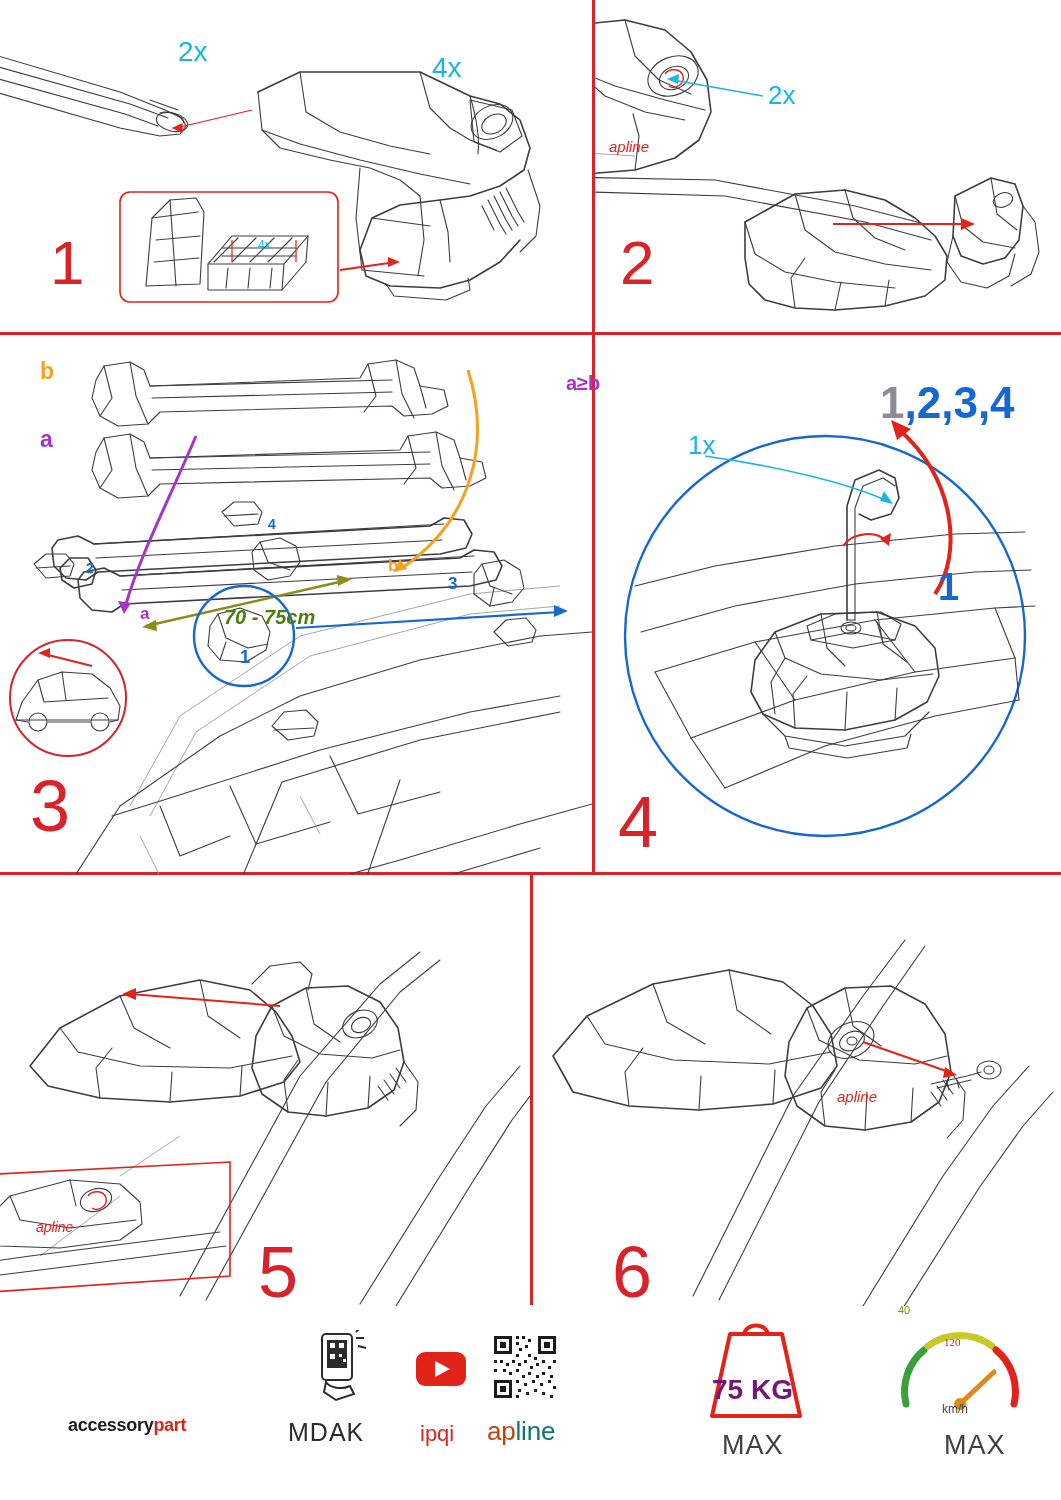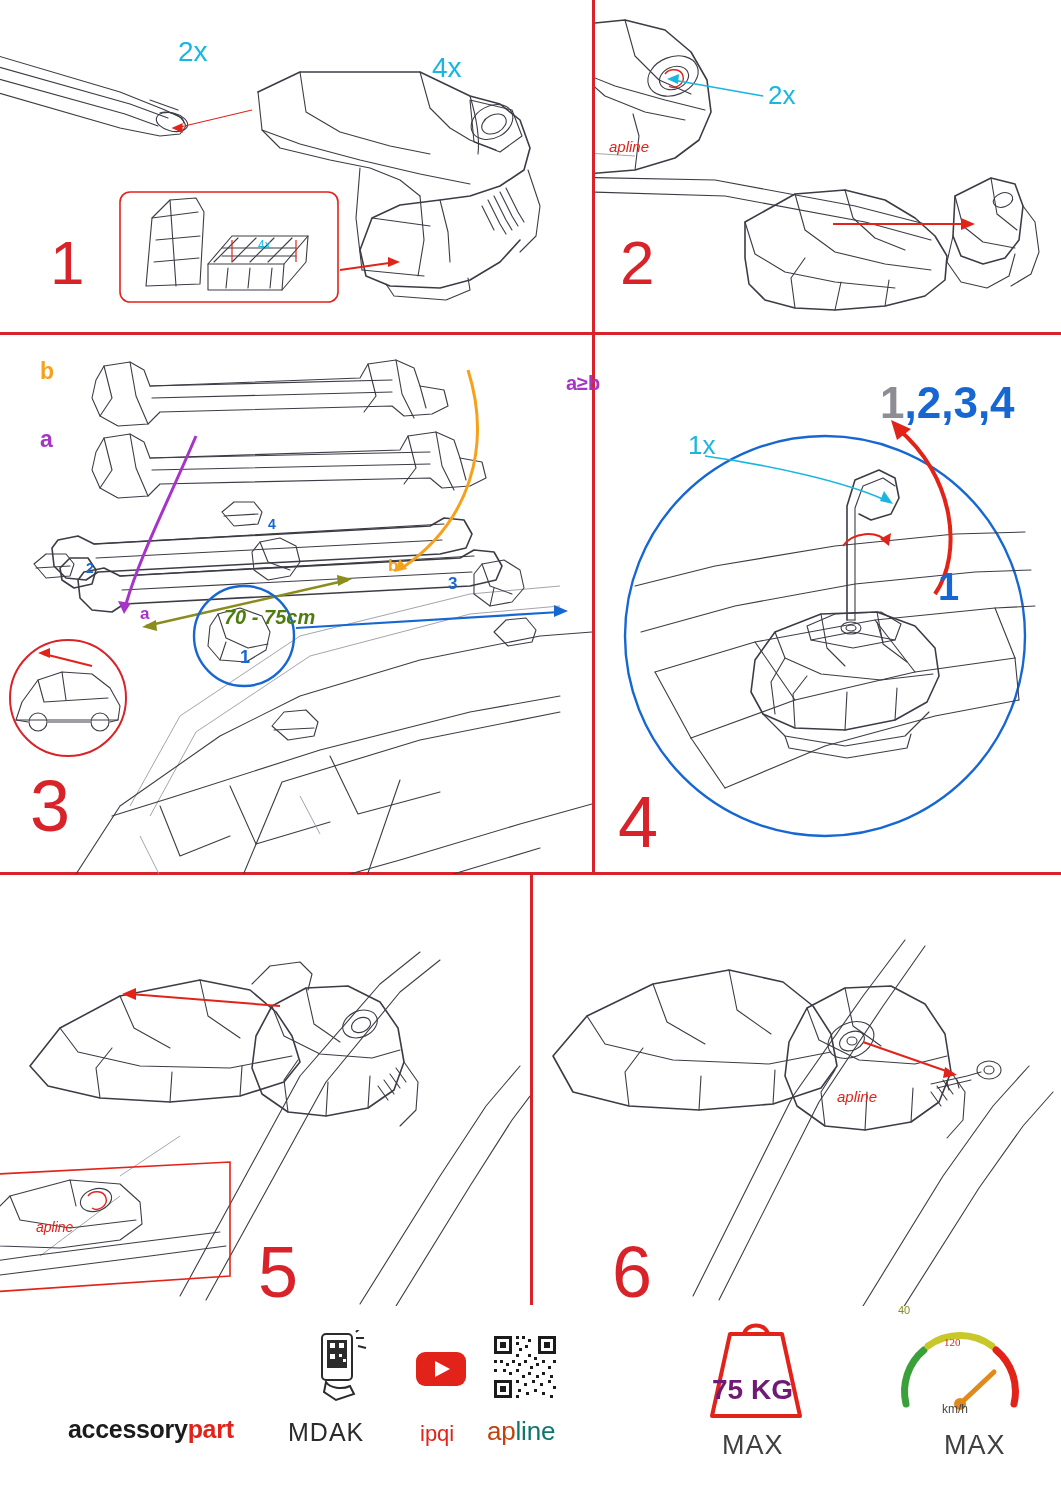--- a/index.html
+++ b/index.html
@@ -76,21 +76,21 @@
   .footer-title {
     position: absolute;
     left: 68px; top: 1368px;
     font-size: 31px;
     color: #6b4fc9;
     letter-spacing: .5px;
   }
   .brand-accessory {
     position: absolute;
     left: 68px; top: 1415px;
-    font-size: 25px;
+    font-size: 18px;
     font-weight: bold;
     letter-spacing: -.3px;
   }
   .brand-accessory .a { color: #1b1b1b; }
   .brand-accessory .b { color: #e2231a; }
   .brand-mdak {
     position: absolute;
     left: 288px; top: 1418px;
     font-size: 25px;
     letter-spacing: 1px;

